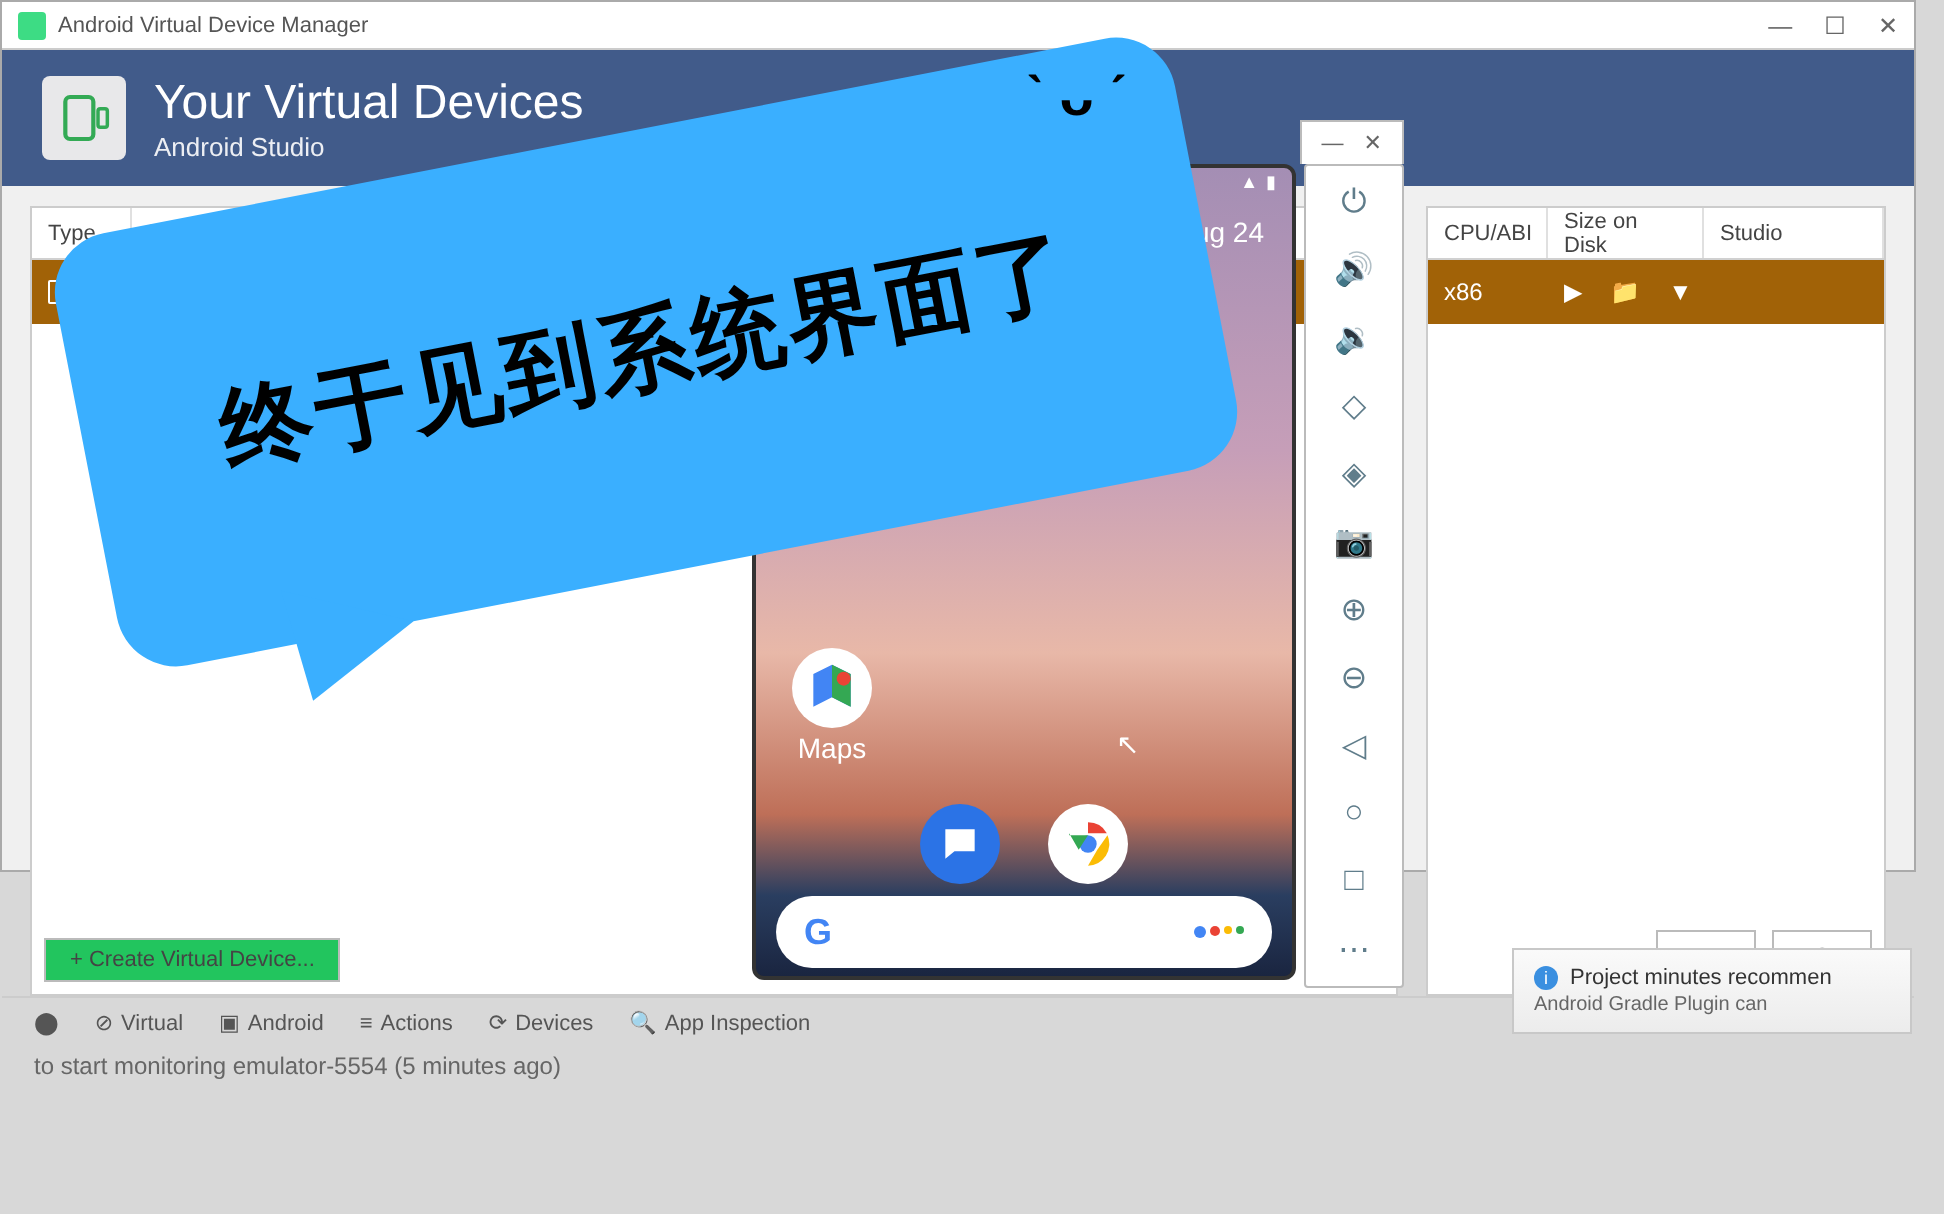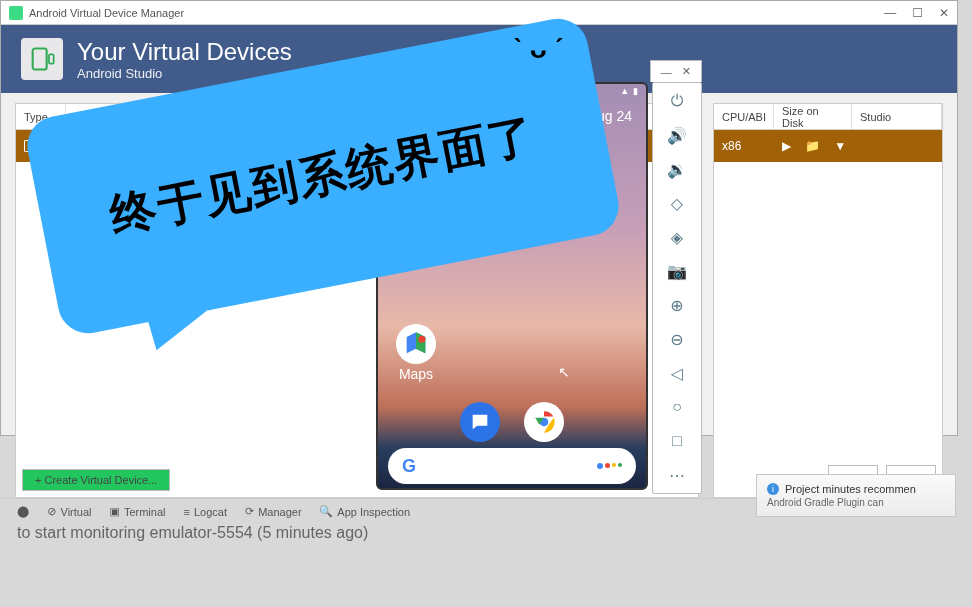--- a/index.html
+++ b/index.html
@@ -33,21 +33,21 @@
 .bottom-actions { display: flex; gap: 8px; padding: 6px; margin-top: auto; justify-content: flex-end; }
 .icon-btn { width: 50px; height: 26px; background: #fff; border: 1px solid #bbb; display: flex; align-items: center; justify-content: center; font-size: 13px; color: #555; cursor: pointer; }
 
 .notif { position: absolute; right: 16px; bottom: 90px; width: 200px; background: linear-gradient(#fafafa,#ececec); border: 1px solid #c8c8c8; padding: 8px 10px; font-size: 11px; }
 .notif .nt { color: #333; display: flex; align-items: center; gap: 6px; margin-bottom: 2px; }
 .notif .nd { color: #666; font-size: 10px; }
 .info-dot { width: 12px; height: 12px; border-radius: 50%; background: #3a8fe0; color: #fff; font-size: 9px; display: flex; align-items: center; justify-content: center; }
 
 .status-bar { height: 26px; display: flex; align-items: center; padding: 0 16px; gap: 18px; font-size: 11px; color: #555; border-top: 1px solid #ccc; }
 .status-item { display: flex; align-items: center; gap: 4px; cursor: pointer; }
-.subline { padding: 0 16px; font-size: 16px; color: #666; height: 18px; display: flex; align-items: center; }
+.subline { padding: 0 16px; font-size: 12px; color: #666; height: 18px; display: flex; align-items: center; }
 
 
 .emu-wrap { position: absolute; left: 376px; top: 60px; display: flex; align-items: flex-start; }
 .emu-title { height: 22px; background: #fff; border: 1px solid #bbb; border-bottom: none; font-size: 11px; padding: 3px 8px; color: #555; border-radius: 2px 2px 0 0; }
 .emu-win-controls { height: 22px; background: #fff; border: 1px solid #bbb; border-bottom: none; display: flex; gap: 10px; align-items: center; padding: 0 10px; font-size: 11px; color: #666; }
 .emu-top { display: flex; justify-content: space-between; width: 326px; }
 .emu-screen { width: 272px; height: 408px; background: linear-gradient(#a48eb4 0%, #c69eb8 35%, #e8b8a8 60%, #be6f58 80%, #2a3e60 90%, #1a2540 100%); border: 2px solid #333; border-radius: 6px; position: relative; overflow: hidden; }
 .emu-status { position: absolute; top: 0; left: 0; right: 0; height: 16px; display: flex; justify-content: flex-end; padding: 2px 8px; gap: 4px; color: #fff; font-size: 9px; }
 .emu-date { position: absolute; top: 24px; right: 14px; color: #fff; font-size: 14px; }
 .emu-maps { position: absolute; top: 240px; left: 18px; text-align: center; }
@@ -136,23 +136,23 @@
       <div class="bottom-actions">
         <div class="icon-btn">↻</div>
         <div class="icon-btn">?</div>
       </div>
     </div>
   </div>
 
   <div class="status-bar">
     <span class="status-item">⬤</span>
     <span class="status-item">⊘ <span>Virtual</span></span>
-    <span class="status-item">▣ <span>Terminal</span></span>
-    <span class="status-item">≡ <span>Logcat</span></span>
-    <span class="status-item">⟳ <span>Manager</span></span>
+    <span class="status-item">▣ <span>Android</span></span>
+    <span class="status-item">≡ <span>Actions</span></span>
+    <span class="status-item">⟳ <span>Devices</span></span>
     <span class="status-item">🔍 <span>App Inspection</span></span>
     <span style="margin-left:auto" class="status-item">☰ <span>Event L</span></span>
   </div>
   <div class="subline">to start monitoring emulator-5554 (5 minutes ago)</div>
 </div>
 
 <div class="notif">
   <div class="nt">
     <span class="info-dot">i</span>
     <span>Project minutes recommen</span>

